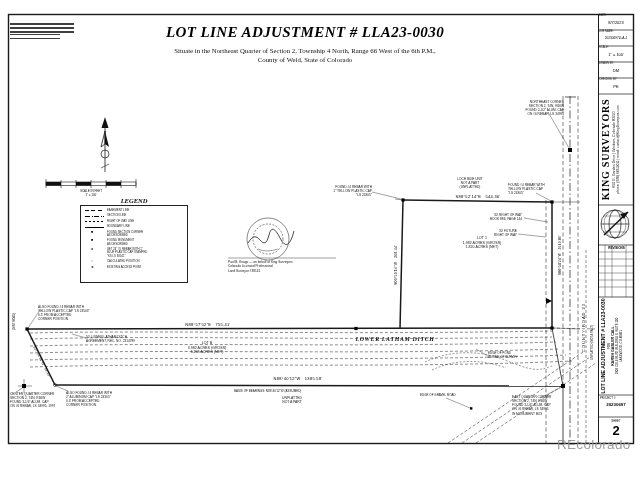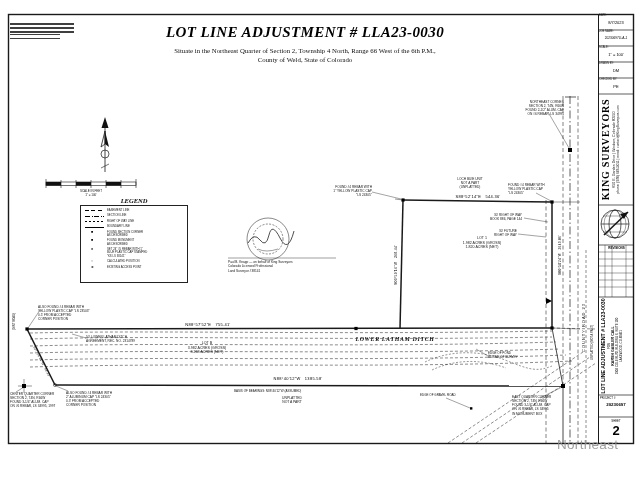--- a/index.html
+++ b/index.html
@@ -392,15 +392,15 @@
     <div class="proj-client">KARSH GABLER CALL</div>
     <div class="proj-addr">1908 COLE BLVD, BUILDING 6, SUITE 100</div>
     <div class="proj-addr">LAKEWOOD, CO 80401</div>
   </div>
 
   <div class="projno-label">PROJECT #:</div>
   <div class="projno-value">20230697</div>
   <div class="sheet-label">SHEET</div>
   <div class="sheet-no">2</div>
 
-  <div class="watermark">Northeast</div>
+  <div class="watermark">REcolorado</div>
 
 </div>
 
 </body></html>

